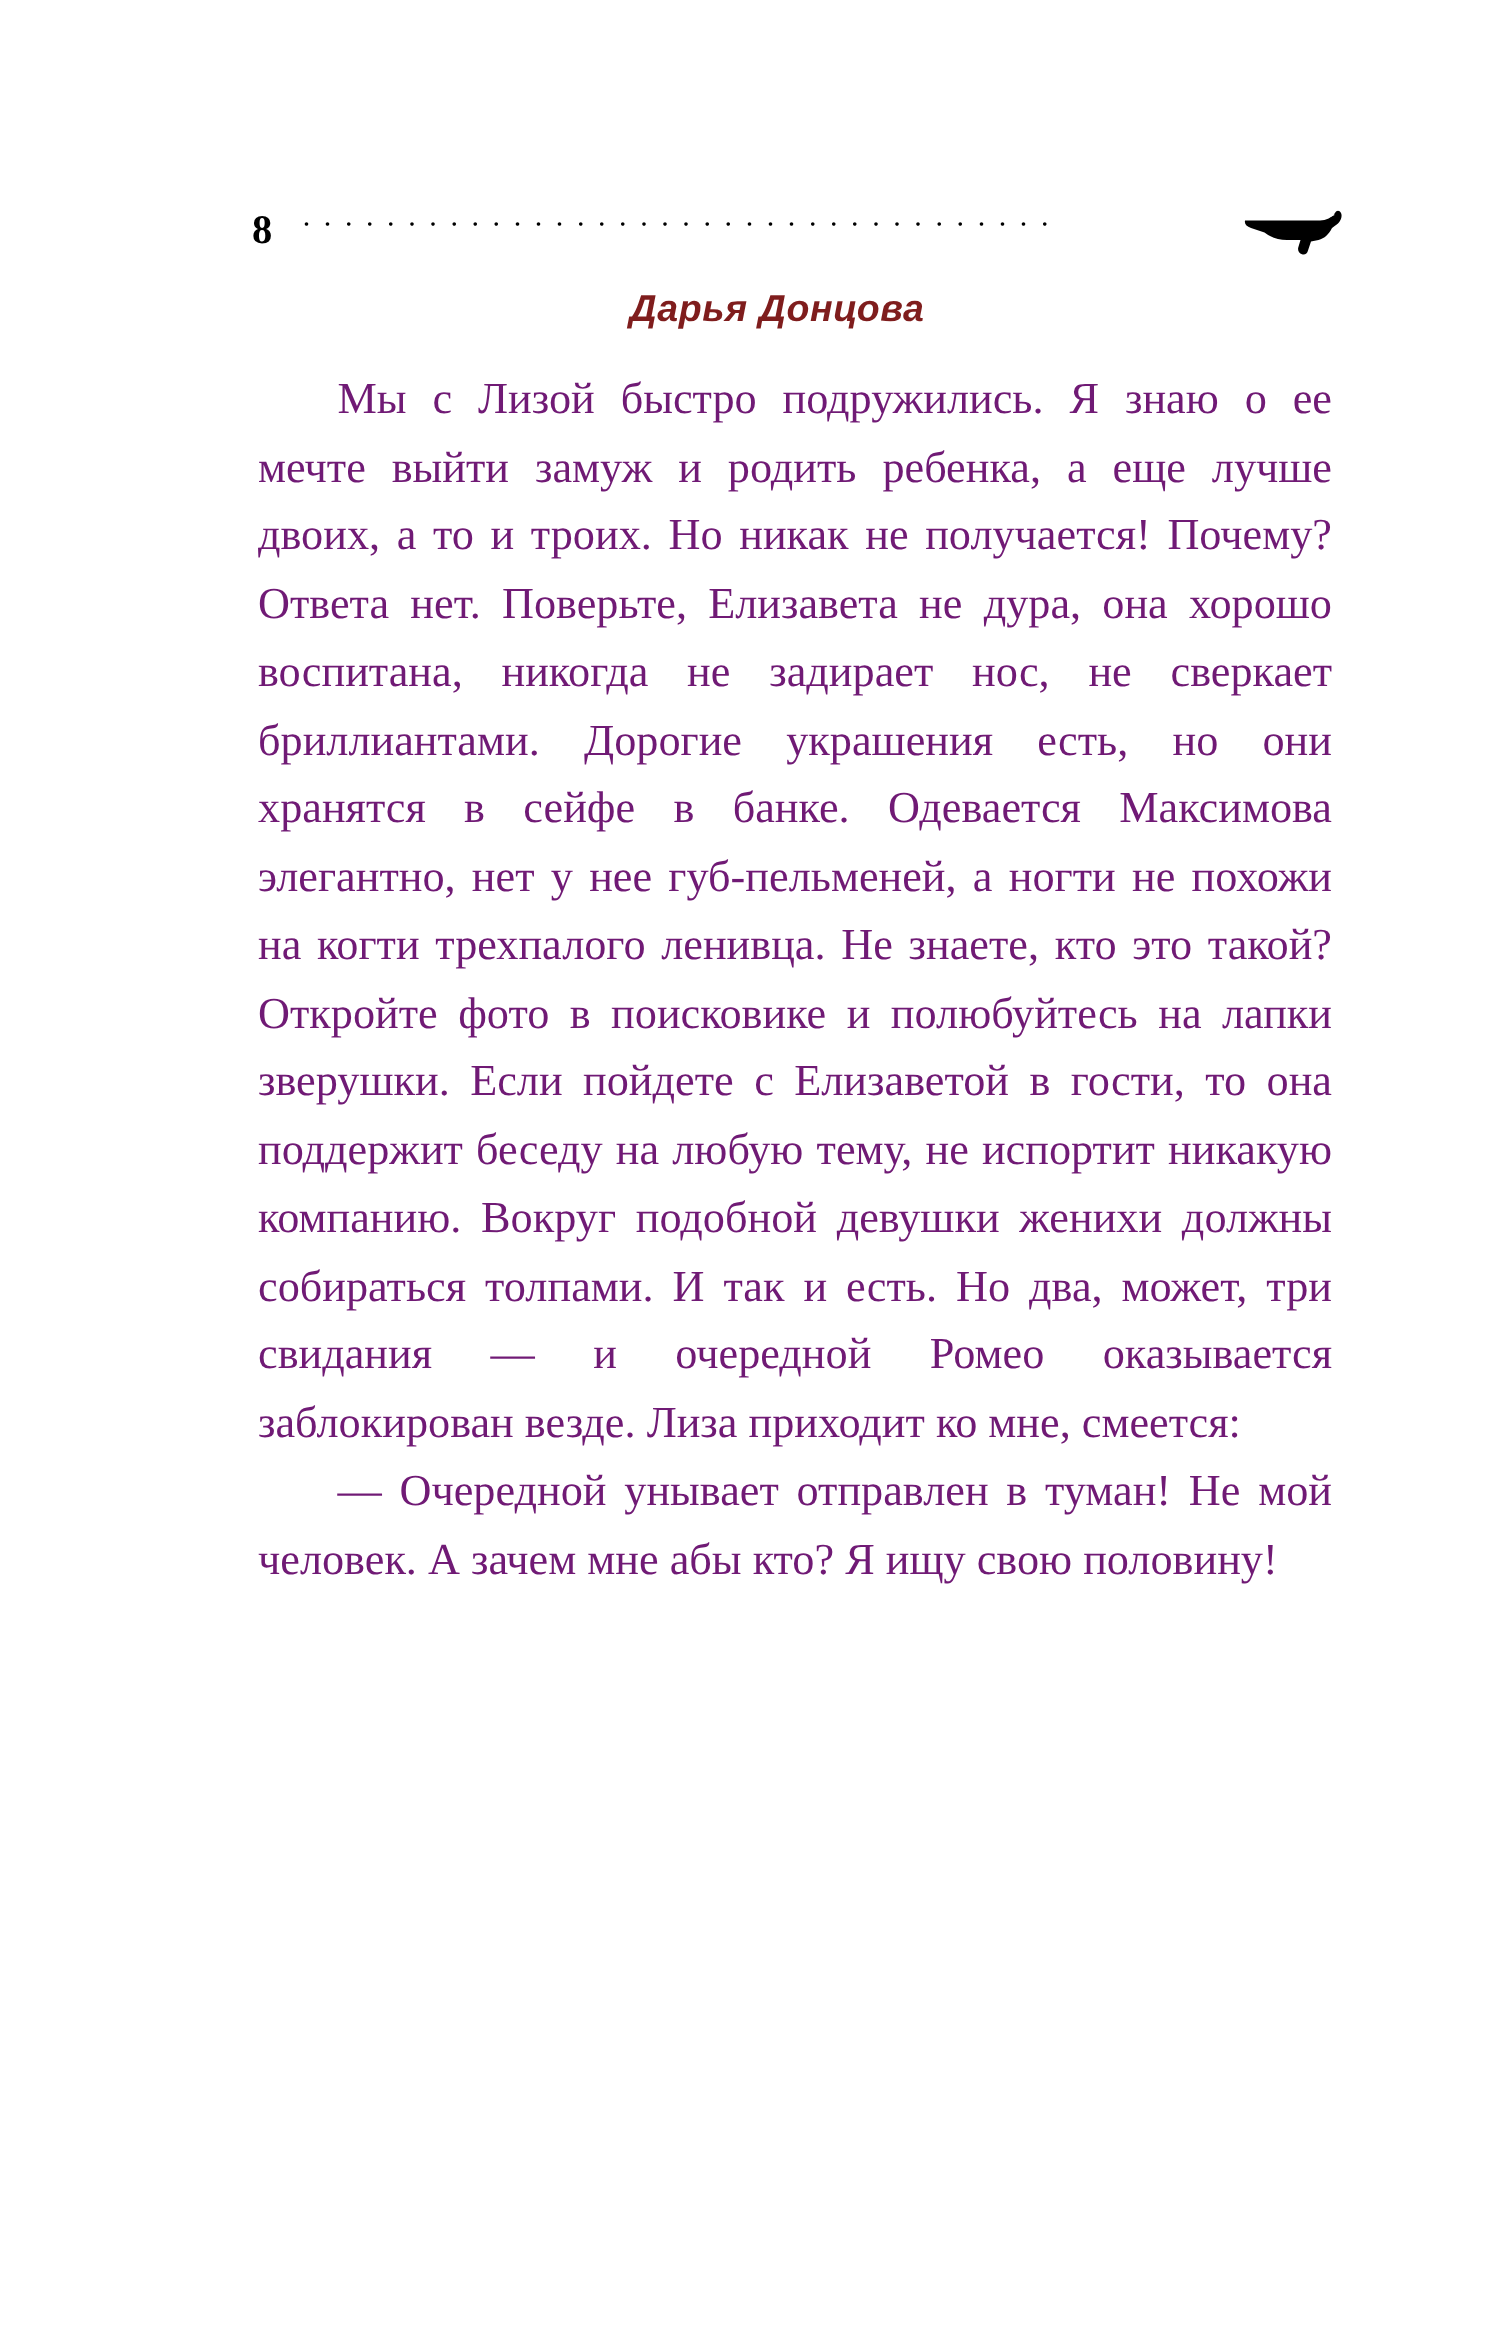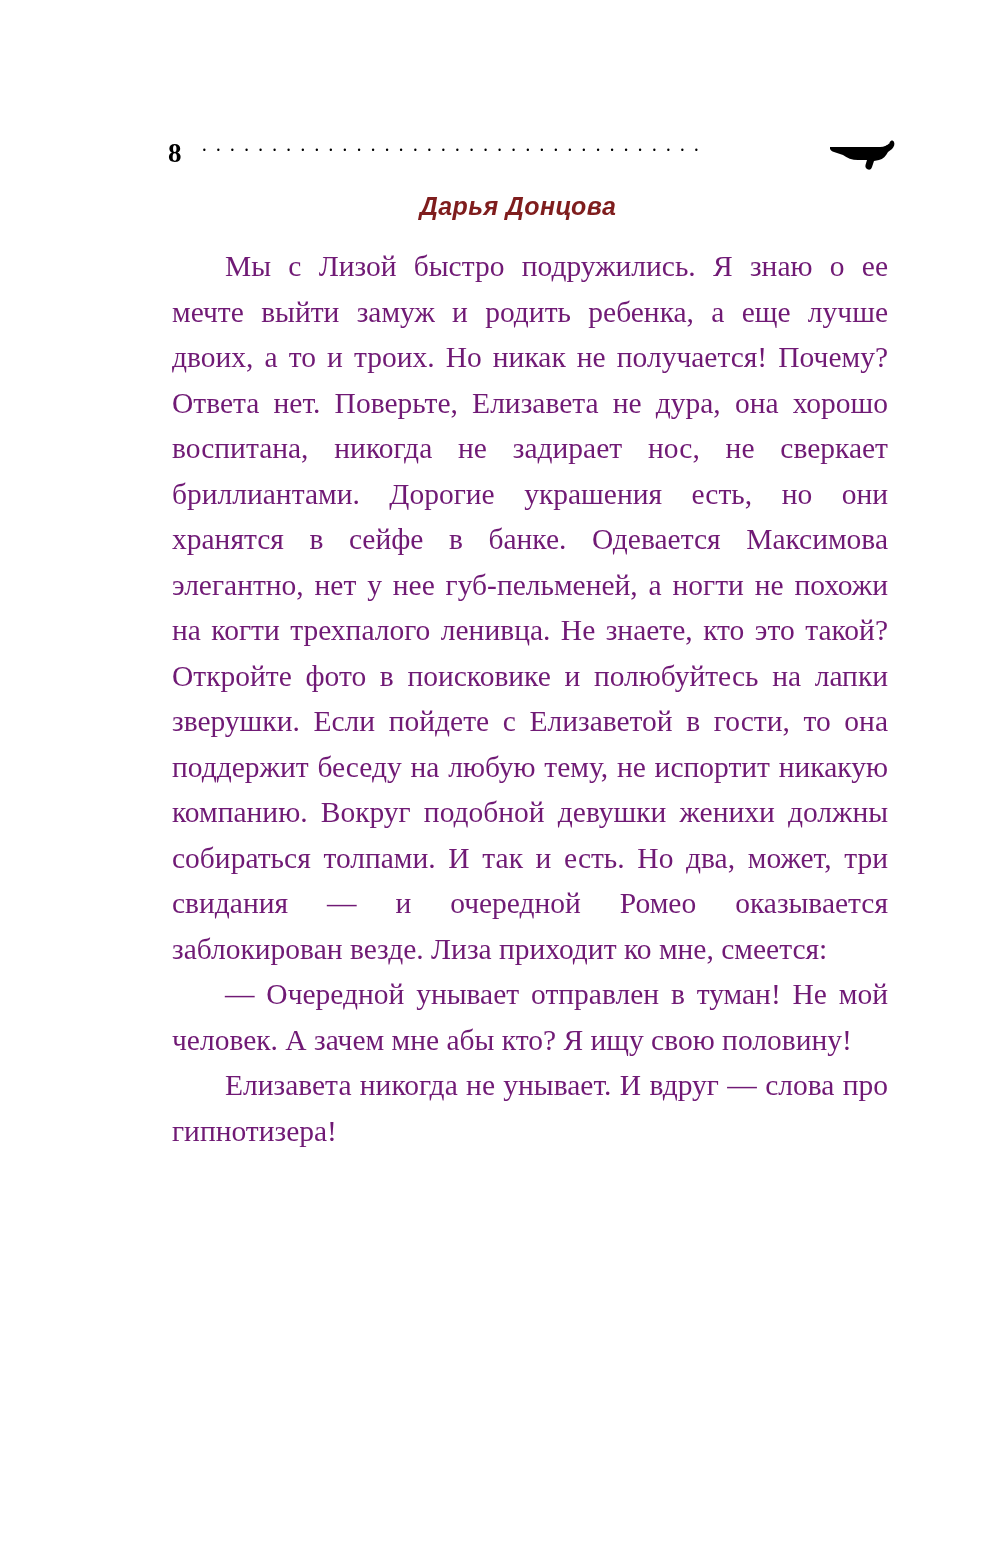--- a/index.html
+++ b/index.html
@@ -114,16 +114,15 @@
     <div class="author">Дарья Донцова</div>
     <svg class="gun-icon" viewBox="0 0 68 36">
       <path d="M2 13 L52 13 C56 13 60 11 62 8 C63 6 65 6 66 8 C67 10 66 13 64 15 L60 18 C58 22 55 25 51 26 L46 27 L44 33 C43.5 35 42 36 40 35.5 C38 35 37 33 37.5 31 L39 26 L30 26 C24 26 19 24 15 21 L6 18 C3 17 1.5 15.5 2 13 Z" fill="#000000"></path>
       <path d="M55 11 C58 11 60 10 61.5 9" stroke="#ffffff" stroke-width="1" fill="none"></path>
     </svg>
   </div>
 
   <div class="body-text">
     <p>Мы с Лизой быстро подружились. Я знаю о ее мечте выйти замуж и родить ребенка, а еще лучше двоих, а то и троих. Но никак не получается! Почему? Ответа нет. Поверьте, Елизавета не дура, она хорошо воспитана, никогда не задирает нос, не сверкает бриллиантами. Дорогие украшения есть, но они хранятся в сейфе в банке. Одевается Максимова элегантно, нет у нее губ-пельменей, а ногти не похожи на когти трехпалого ленивца. Не знаете, кто это такой? Откройте фото в поисковике и полюбуйтесь на лапки зверушки. Если пойдете с Елизаветой в гости, то она поддержит беседу на любую тему, не испортит никакую компанию. Вокруг подобной девушки женихи должны собираться толпами. И так и есть. Но два, может, три свидания — и очередной Ромео оказывается заблокирован везде. Лиза приходит ко мне, смеется:</p>
     <p>— Очередной унывает отправлен в туман! Не мой человек. А зачем мне абы кто? Я ищу свою половину!</p>
-    <p>Елизавета никогда не унывает. И вдруг — слова про гипнотизера!</p>
   </div>
 
 </div>
 
 </body></html>

